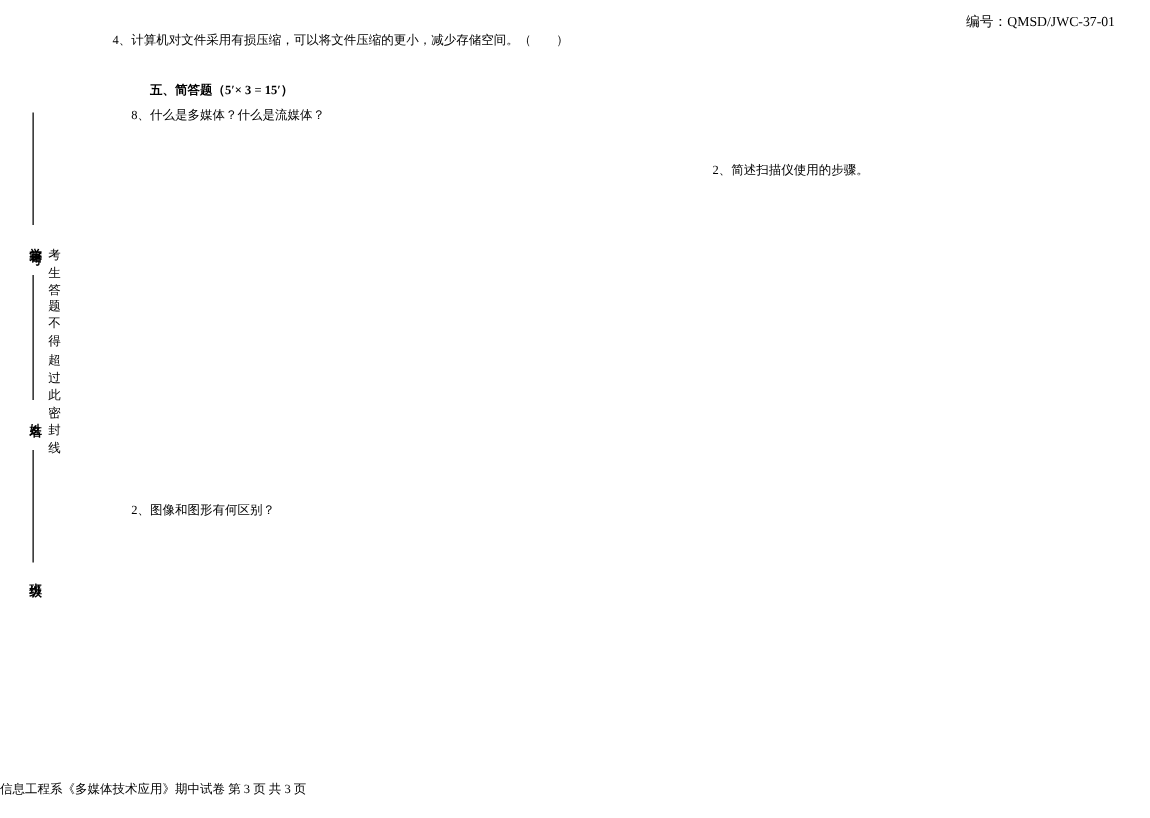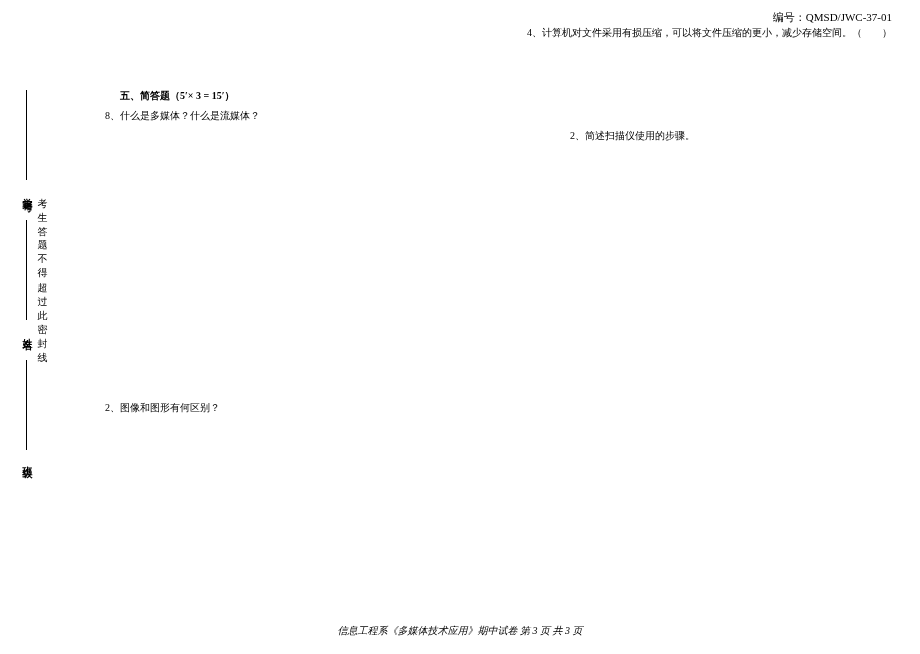--- a/index.html
+++ b/index.html
@@ -81,26 +81,25 @@
       position: absolute;
       left: 90px;
       right: 28px;
       top: 25px;
       bottom: 40px;
     }
     .question-line {
       font-size: 10px;
       margin-bottom: 6px;
       line-height: 1.6;
-      text-align: right;
     }
     .section-title {
       font-size: 10px;
       font-weight: bold;
-      margin-top: 48px;
+      margin-top: 24px;
       margin-left: 30px;
       margin-bottom: 6px;
     }
     .sub-question {
       font-size: 10px;
       margin-left: 15px;
       margin-bottom: 4px;
     }
     .q-right {
       position: absolute;
@@ -112,23 +111,21 @@
       position: absolute;
       left: 15px;
       top: 376px;
       font-size: 10px;
     }
     .footer {
       position: absolute;
       bottom: 16px;
       left: 0;
       right: 0;
-      text-align: center;
       font-size: 10px;
-      font-style: italic;
     }
   </style>
 </head>
 <body>
 
 <div class="header-code">编号：QMSD/JWC-37-01</div>
 
 <div class="binding-margin">
   <div class="vertical-label label-banji">班级</div>
   <div class="vertical-label label-xingming">姓名</div>

